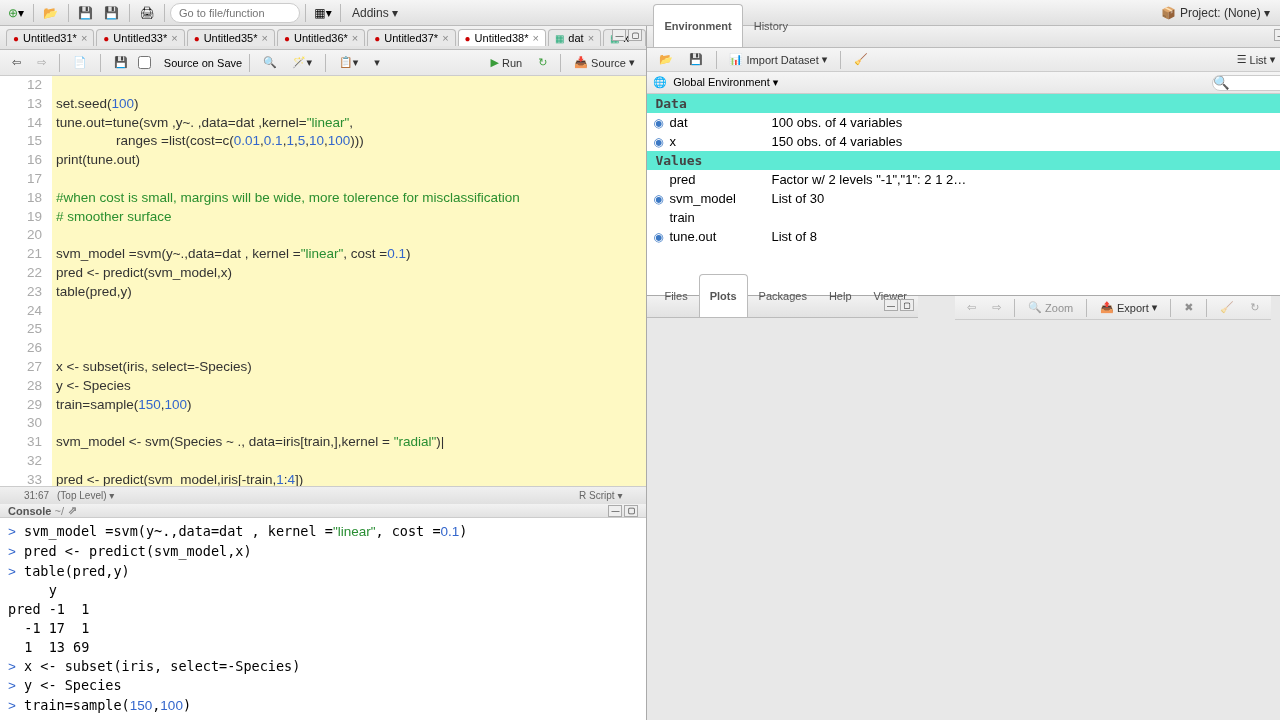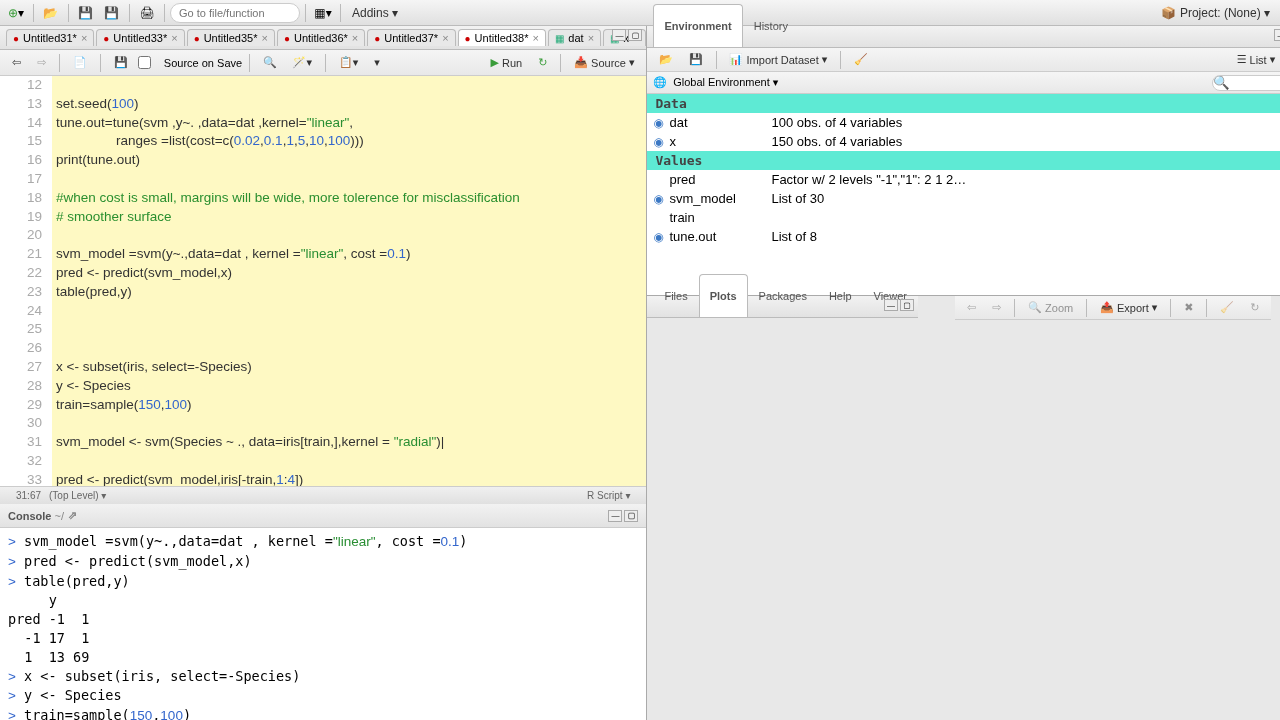--- a/index.html
+++ b/index.html
@@ -28,24 +28,24 @@
 .et-right { margin-left: auto; display: flex; align-items: center; gap: 4px; }
 .checkbox-wrap { display: flex; align-items: center; gap: 13px; font-size: 11px; }
 
 .editor { flex: 1; background: #fef9c3; display: flex; overflow: hidden; font-family: "Monaco", "Menlo", "Consolas", monospace; font-size: 13.5px; line-height: 18.8px; }
 .gutter { width: 52px; text-align: right; padding-right: 10px; color: #aaa; background: #fff; }
 .code { flex: 1; white-space: pre; color: #333; padding-left: 4px; position: relative; }
 .str { color: #298e33; }
 .num { color: #3366cc; }
 .cmt { color: #2a8f2f; }
 
-.status-bar { height: 18px; background: linear-gradient(#f0f0f0, #e0e0e0); border-top: 1px solid #ccc; display: flex; align-items: center; font-size: 10px; color: #666; padding: 0 16px; text-align: right; }
+.status-bar { height: 18px; background: linear-gradient(#f0f0f0, #e0e0e0); border-top: 1px solid #ccc; display: flex; align-items: center; font-size: 10px; color: #666; padding: 0 24px; text-align: right; }
 .status-right { margin-left: auto; }
 
-.console-header { height: 24px; background: linear-gradient(#f2f2f2, #e2e2e2); border-bottom: 1px solid #ccc; display: flex; align-items: center; padding: 0 8px; font-size: 11px; font-weight: bold; color: #555; }
+.console-header { height: 14px; background: linear-gradient(#f2f2f2, #e2e2e2); border-bottom: 1px solid #ccc; display: flex; align-items: center; padding: 0 8px; font-size: 11px; font-weight: bold; color: #555; }
 .console-body { flex: 1; background: #fff; font-family: "Monaco", "Menlo", "Consolas", monospace; font-size: 13.5px; line-height: 18.8px; padding: 4px 8px; overflow: hidden; white-space: pre; }
 .prompt { color: #3366cc; }
 
 .panel-tabs { height: 22px; background: linear-gradient(#f2f2f2, #e2e2e2); display: flex; align-items: flex-end; border-bottom: 1px solid #bbb; padding-left: 6px; position: relative; }
 .ptab { padding: 15px 10px; font-size: 11px; color: #555; border: 1px solid transparent; border-bottom: none; }
 .ptab.active { background: #fff; border-color: #bbb; border-radius: 4px 4px 0 0; font-weight: bold; }
 .panel-toolbar { height: 24px; background: linear-gradient(#f5f5f5, #e8e8e8); border-bottom: 1px solid #ccc; display: flex; align-items: center; padding: 0 6px; gap: 4px; }
 .panel-toolbar .tb-right { margin-left: auto; }
 
 .env-panel { flex: 1; background: #fff; overflow: auto; }
@@ -206,21 +206,21 @@
 30
 31
 32
 33
 34
 </pre>
           </div>
         <div class="code" id="code">
 set.seed(<span class="num">100</span>)
 tune.out=tune(svm ,y~. ,data=dat ,kernel=<span class="str">"linear"</span>,
-                ranges =list(cost=c(<span class="num">0.02</span>,<span class="num">0.1</span>,<span class="num">1</span>,<span class="num">5</span>,<span class="num">10</span>,<span class="num">100</span>)))
+                ranges =list(cost=c(<span class="num">0.01</span>,<span class="num">0.1</span>,<span class="num">1</span>,<span class="num">5</span>,<span class="num">10</span>,<span class="num">100</span>)))
 print(tune.out)
 
 <span class="cmt">#when cost is small, margins will be wide, more tolerence for misclassification</span>
 <span class="cmt"># smoother surface</span>
 
 svm_model =svm(y~.,data=dat , kernel =<span class="str">"linear"</span>, cost =<span class="num">0.1</span>)
 pred &lt;- predict(svm_model,x)
 table(pred,y)
 
 

